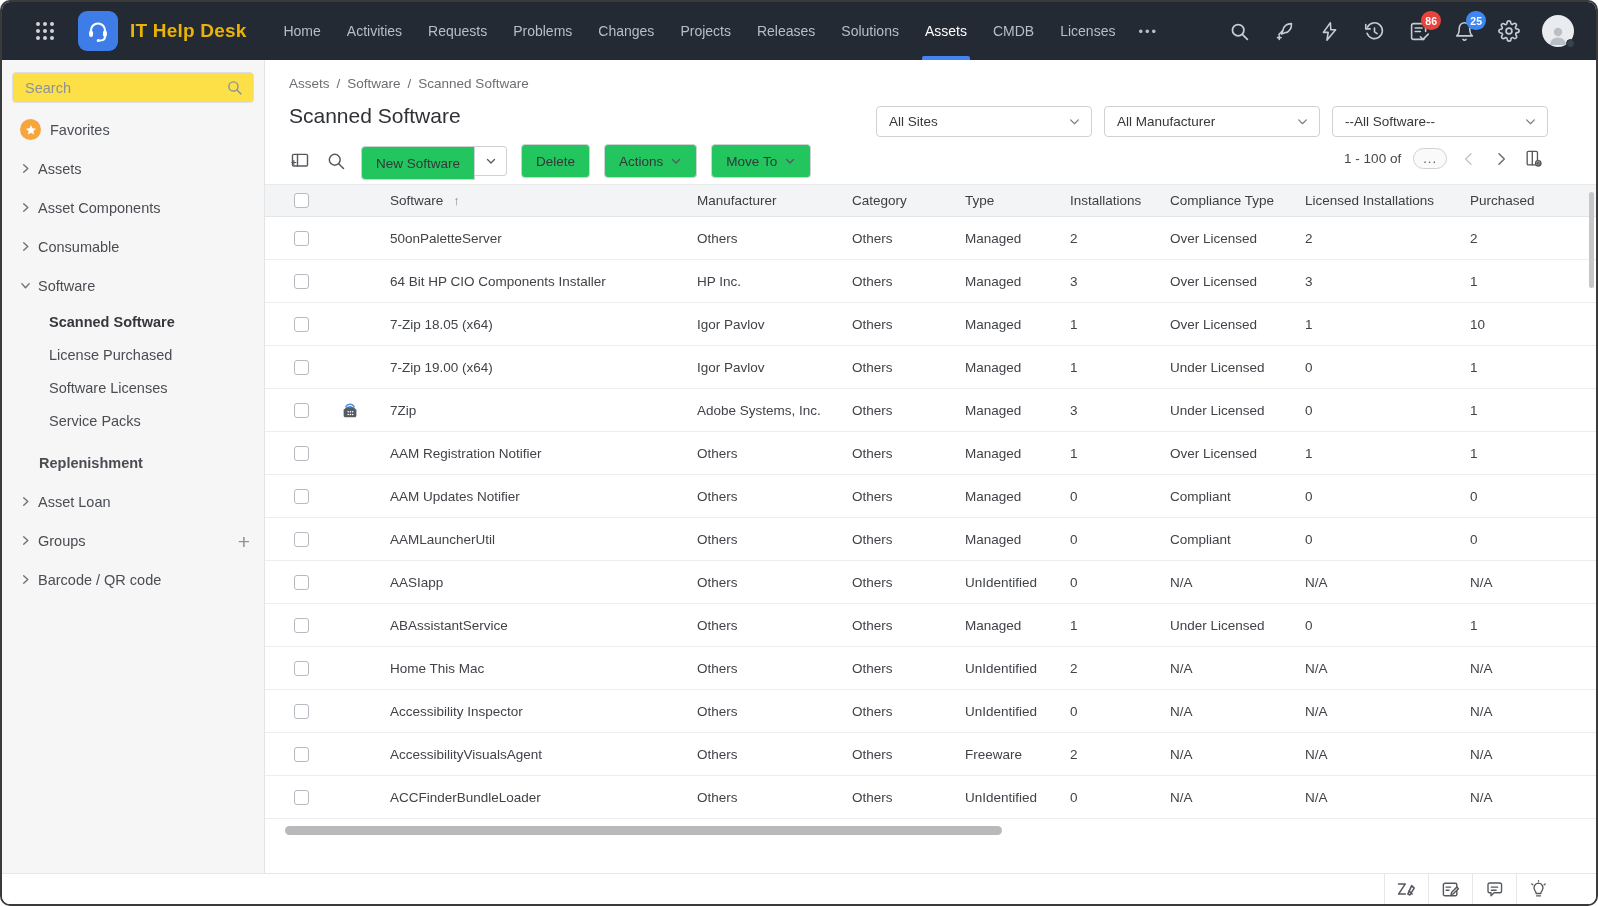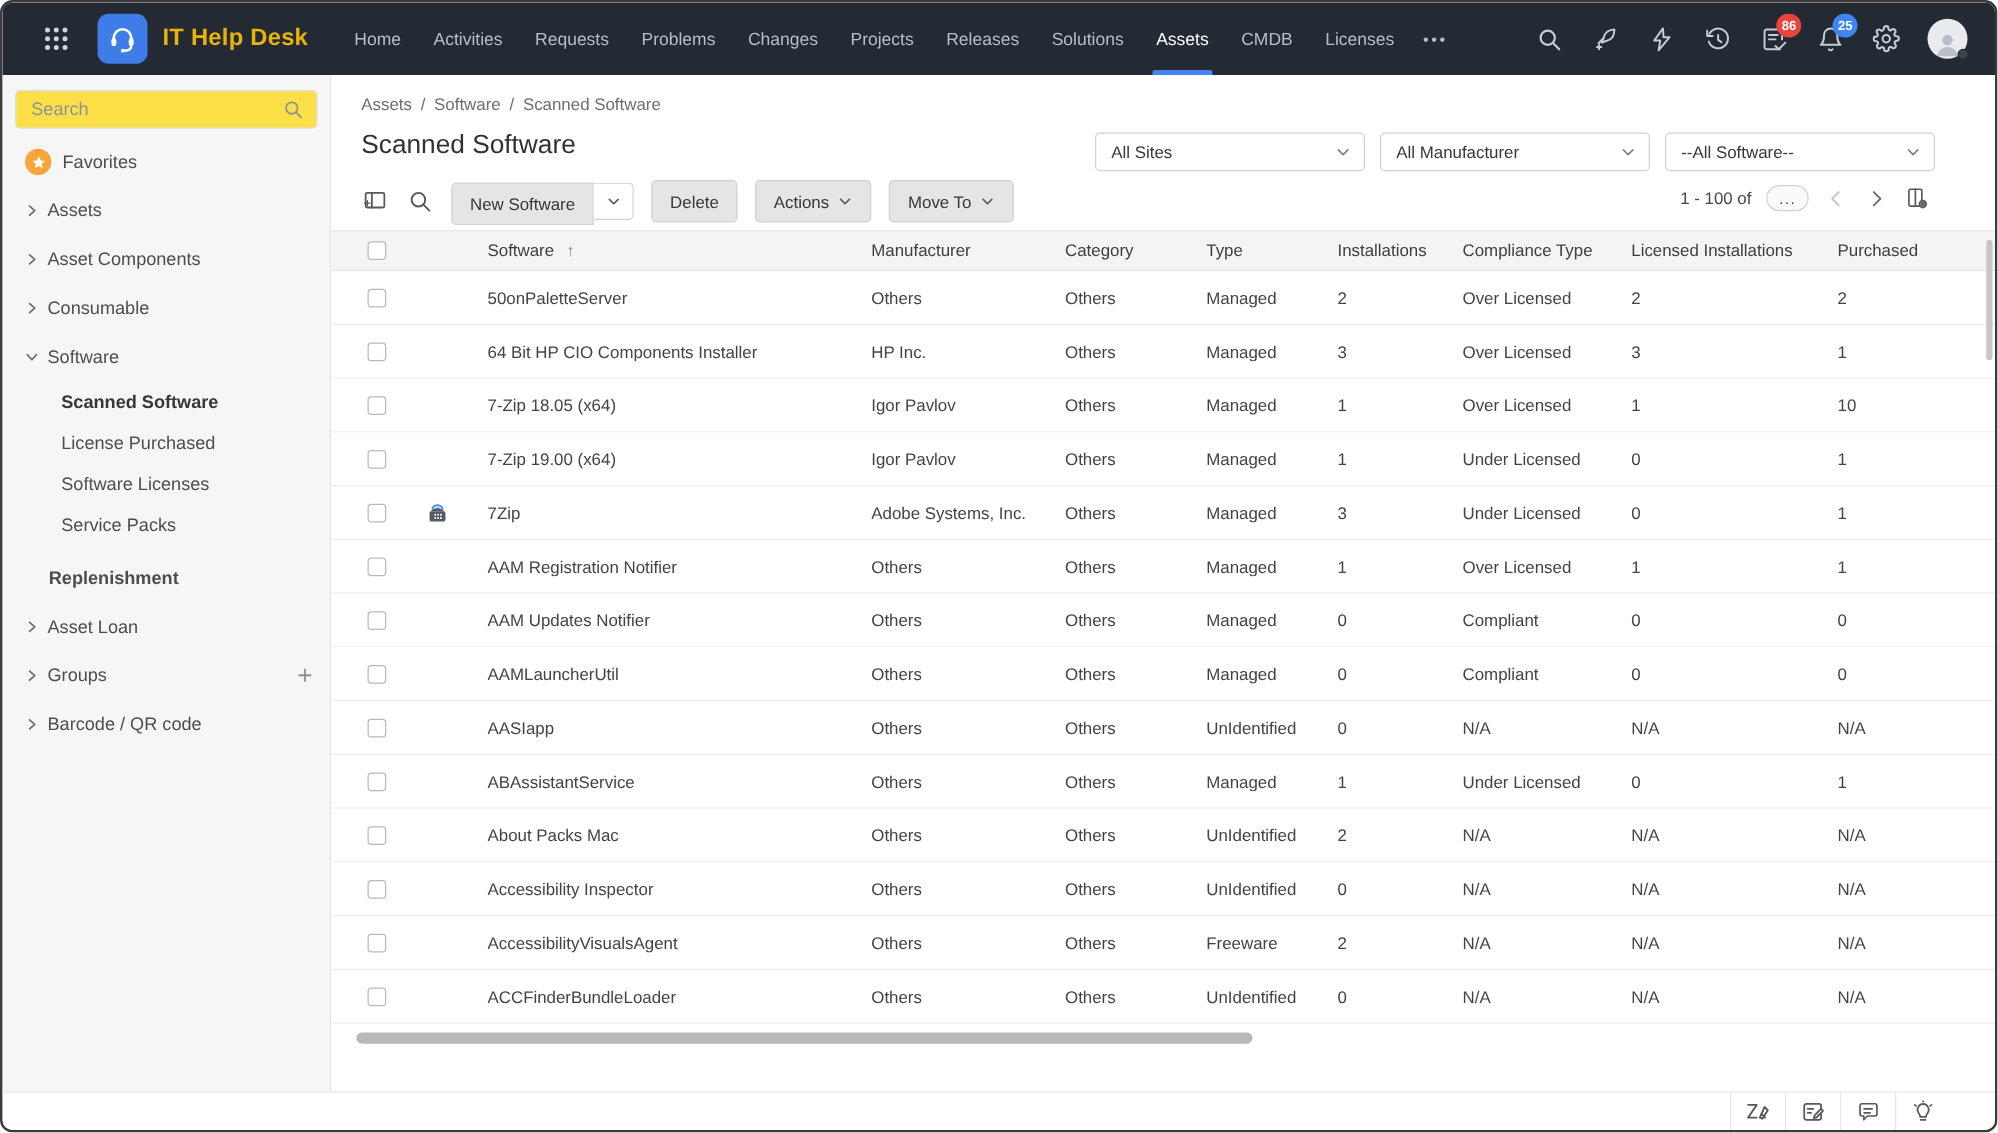--- a/index.html
+++ b/index.html
@@ -51,21 +51,21 @@
   .breadcrumb .bc-item { cursor:pointer; }
   .page-title { position:absolute; top:44px; left:24px; font-size:21px; font-weight:500; color:#2f3135; }
   .filterbar { position:absolute; top:46px; right:48px; display:flex; gap:12px;justify-content:space-between; }
   .dd { width:216px; height:31px; border:1px solid #cfd1d5; border-radius:4px; background:#fff; display:flex; align-items:center; padding:0 10px 0 12px; font-size:13.5px; color:#35373b; cursor:pointer; }
   .dd .dd-label { flex:1; overflow:hidden; white-space:nowrap; }
   .dd svg { stroke:#7c8087; }
 
   .actionbar { position:absolute; top:84px; left:24px; display:flex; align-items:center; gap:14px; }
   .abar-icon { width:22px; height:22px; display:flex; align-items:center; justify-content:center; cursor:pointer; }
   .abar-icon svg { stroke:#55585d; }
-  .btn { height:30px; background:#e5e5e5; border:1px solid #cfd1d5; border-radius:4px; font-size:13.5px; color:#35373b; display:flex; align-items:center; padding:16px 14px; cursor:pointer; gap:7px; white-space:nowrap; }
+  .btn { height:30px; background:#22c55e; border:1px solid #cfd1d5; border-radius:4px; font-size:13.5px; color:#35373b; display:flex; align-items:center; padding:16px 14px; cursor:pointer; gap:7px; white-space:nowrap; }
   .btn svg { stroke:#55585d; }
   .split { display:flex; height:30px; }
   .split .main { border-radius:4px 0 0 4px; }
   .split .caret { width:32px; border:1px solid #cfd1d5; border-left:none; border-radius:0 4px 4px 0; background:#fff; display:flex; align-items:center; justify-content:center; cursor:pointer; }
   .split .caret svg { stroke:#55585d; }
 
   .pager { position:absolute; top:88px; right:53px; display:flex; align-items:center; gap:12px; font-size:13.5px; color:#45474b; }
   .pill { border:1px solid #cfd1d5; border-radius:11px; padding:0 9px; height:21px; display:flex; align-items:center; font-size:13px; color:#55585d; letter-spacing:1px; cursor:pointer; background:#fafafa; }
   .pg-chev { width:20px; height:20px; display:flex; align-items:center; justify-content:center; cursor:pointer; }
 
@@ -599,21 +599,21 @@
             <div class="cell">1</div>
             <div class="cell">Under Licensed</div>
             <div class="cell">0</div>
             <div class="cell">1</div>
           </div>
           <div class="tgrid trow">
             <div class="cb"></div>
             <div>
               
             </div>
-            <div class="cell">About Packs Mac</div>
+            <div class="cell">Home This Mac</div>
             <div class="cell">Others</div>
             <div class="cell">Others</div>
             <div class="cell">UnIdentified</div>
             <div class="cell">2</div>
             <div class="cell">N/A</div>
             <div class="cell">N/A</div>
             <div class="cell">N/A</div>
           </div>
           <div class="tgrid trow">
             <div class="cb"></div>

